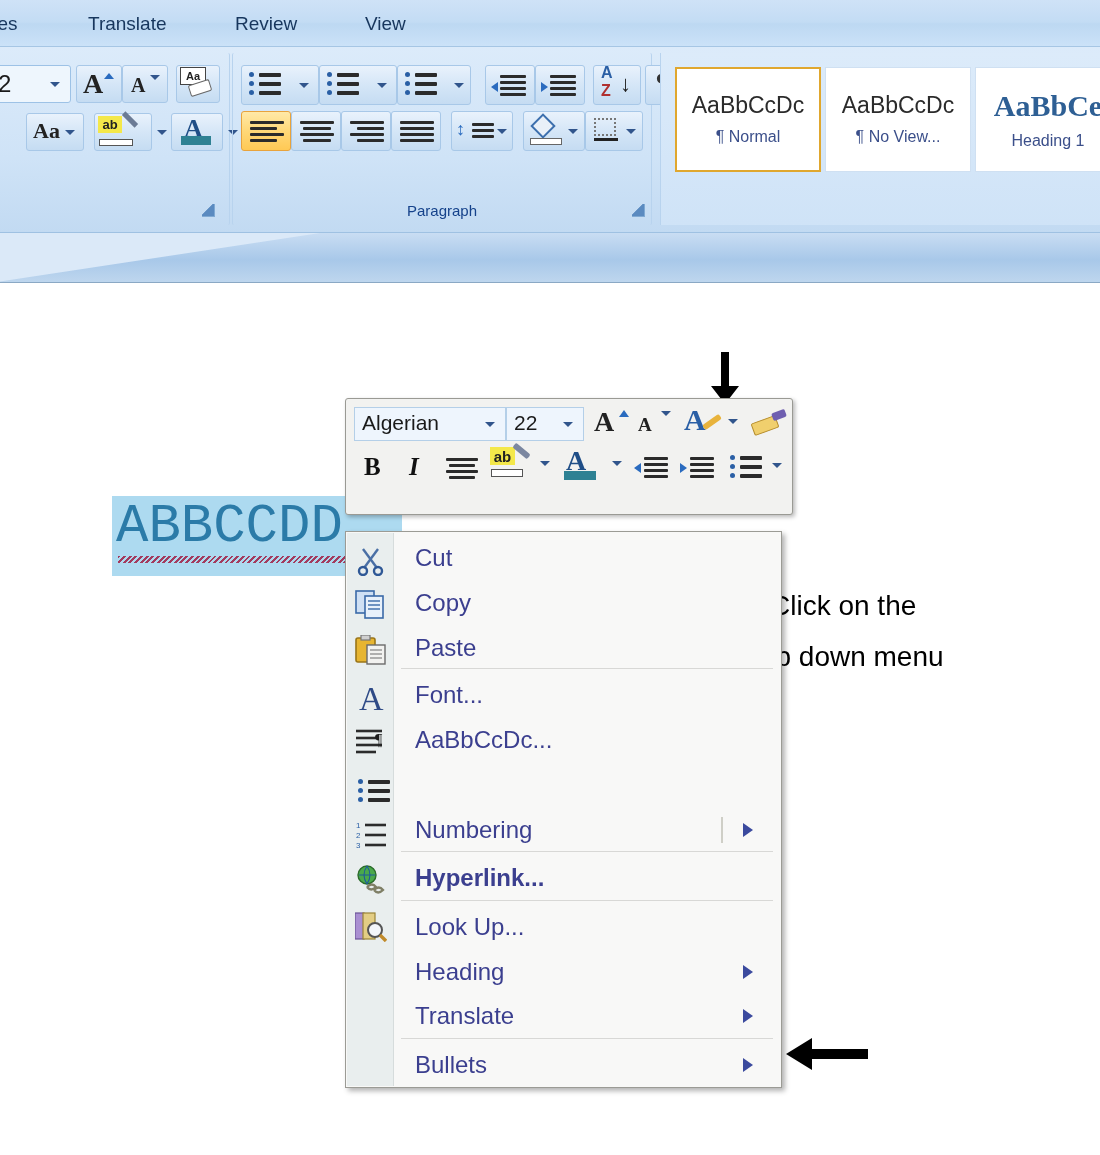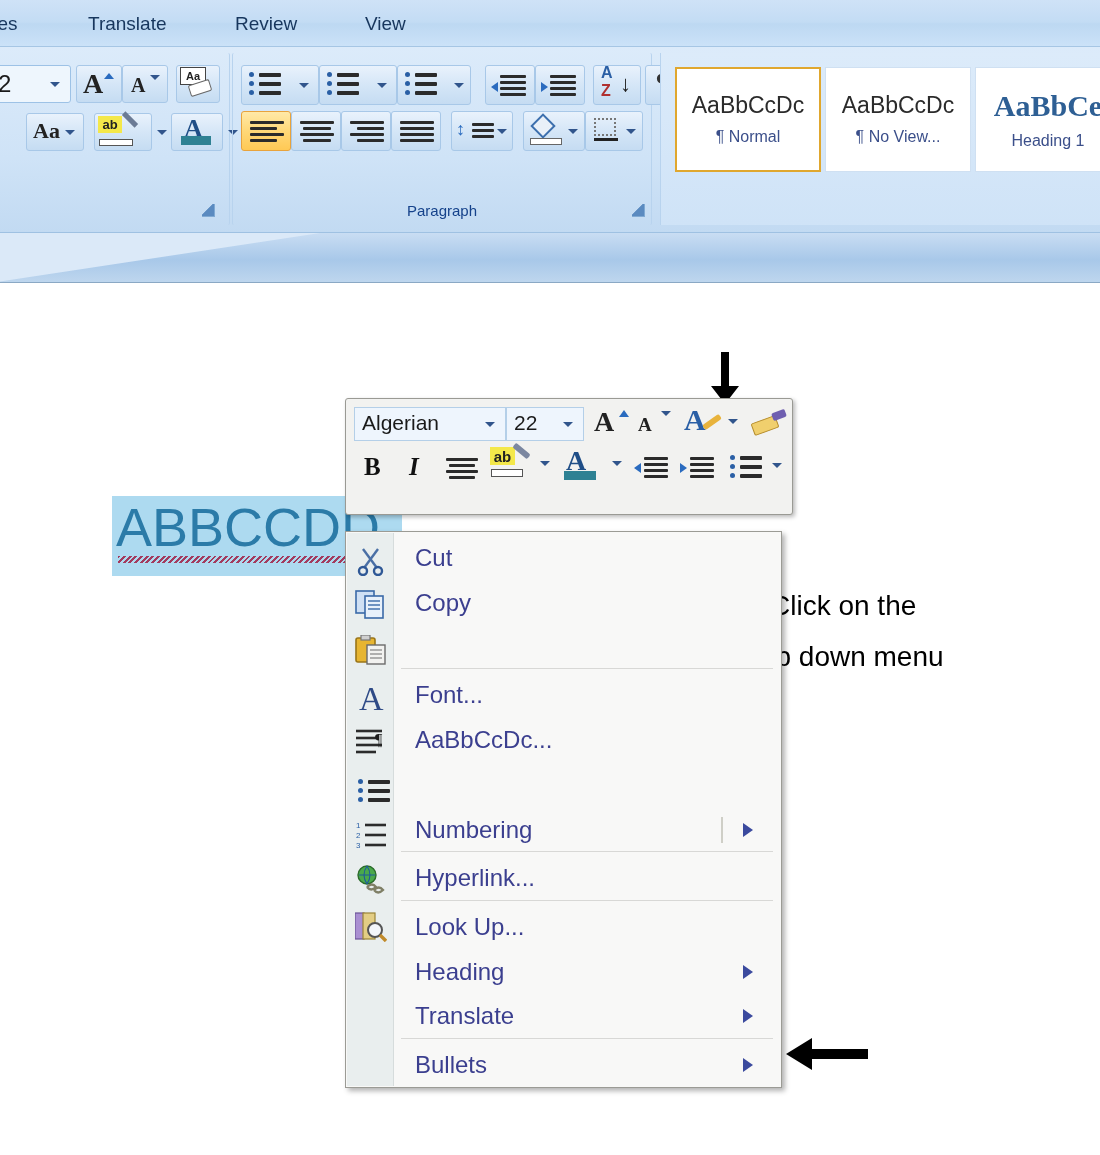--- a/index.html
+++ b/index.html
@@ -94,21 +94,21 @@
     background: linear-gradient(to bottom right, #dbe9f8 0%, #dbe9f8 48%, rgba(255,255,255,0) 49%);
   }
 
   
   .doc { position:absolute; left:0; top:284px; width:1100px; height:871px; background:#fff; }
 
   .selection {
     position:absolute; background:#addaf0;
   }
   .sel-text {
-    position:absolute; font-family:Liberation Sans, sans-serif;
+    position:absolute; font-family:Liberation Mono, monospace;
     font-variant: small-caps; font-size:54px; color:#2b7ba8;
     letter-spacing:0px; white-space:nowrap;
   }
   .squiggle {
     position:absolute; height:7px;
     background: repeating-linear-gradient(135deg,#a33b5e 0 2px, transparent 2px 4px);
   }
 
   
   .anno { position:absolute; color:#000; font-size:28px; white-space:nowrap; }
@@ -501,32 +501,35 @@
       <circle cx="20" cy="18" r="7" fill="#f3f6fa" stroke="#555" stroke-width="2"></circle>
       <line x1="25" y1="23" x2="31" y2="29" stroke="#c08a2a" stroke-width="3.4"></line>
     </svg>
 
     <div class="ctx-item" style="top:3px; width:386px;">
       <div class="ctx-label">Cut</div>
     </div>
     <div class="ctx-item" style="top:48px; width:386px;">
       <div class="ctx-label">Copy</div>
     </div>
+    <div class="ctx-item" style="top:93px; width:386px;">
+      <div class="ctx-label">Paste</div>
+    </div>
     <div class="ctx-item" style="top:140px; width:386px;">
       <div class="ctx-label">Font...</div>
     </div>
     <div class="ctx-item" style="top:185px; width:386px;">
       <div class="ctx-label">AaBbCcDc...</div>
     </div>
     <div class="ctx-item" style="top:275px; width:386px;">
       <div class="ctx-label">Numbering</div>
       <div class="ctx-bar" style="right:58px; top:10px;"></div>
       <div class="ctx-arrow" style="right:28px; top:16px;"></div>
     </div>
-    <div class="ctx-item" style="top:323px; width:386px;">
+    <div class="ctx-item" style="top:323px; width:386px;font-weight:bold;">
       <div class="ctx-label">Hyperlink...</div>
     </div>
     <div class="ctx-item" style="top:372px; width:386px;padding-left:16px;">
       <div class="ctx-label">Look Up...</div>
     </div>
     <div class="ctx-item" style="top:417px; width:386px;">
       <div class="ctx-label">Heading</div>
       <div class="ctx-arrow" style="right:28px; top:16px;"></div>
     </div>
     <div class="ctx-item" style="top:461px; width:386px;">

